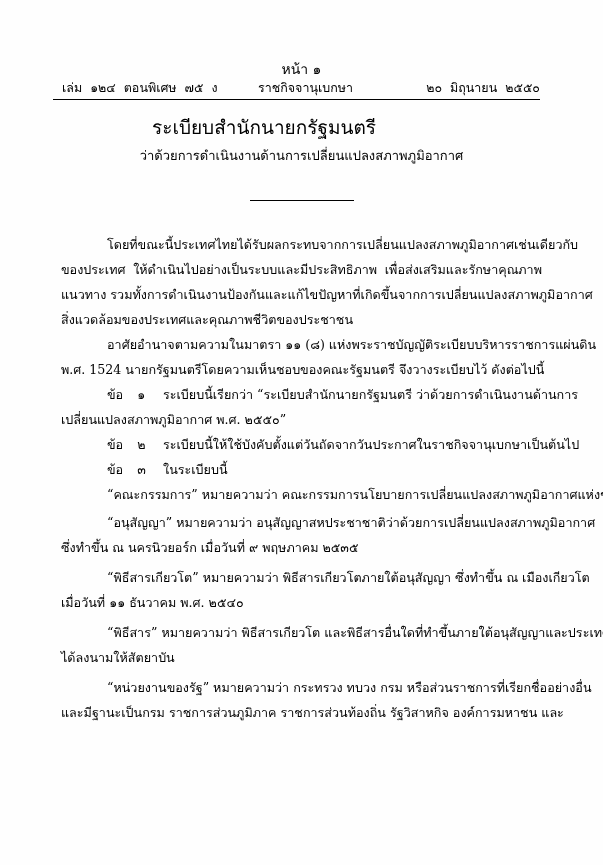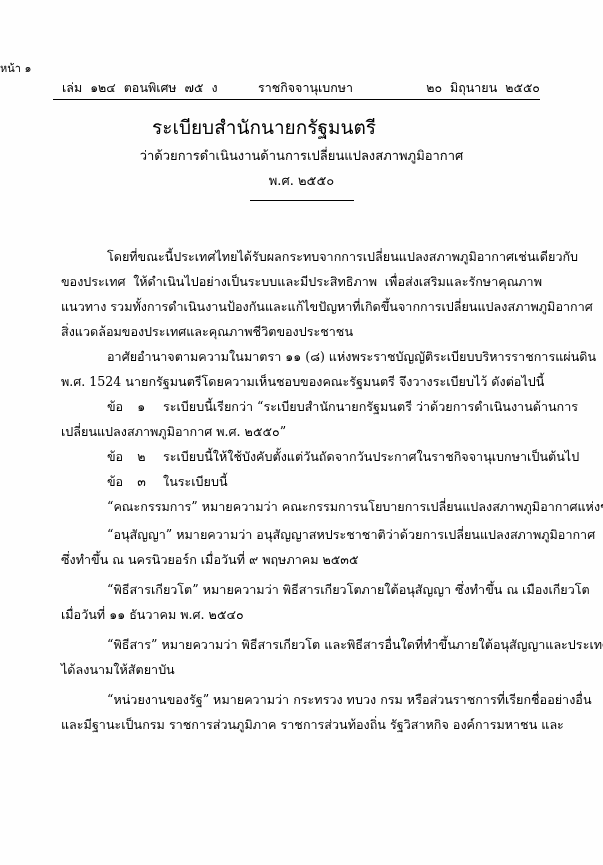--- a/index.html
+++ b/index.html
@@ -17,21 +17,22 @@
     }
     .page {
       position: absolute;
       left: 0; top: 0;
       width: 603px; height: 865px;
       background: #fefefe;
     }
     .abs { position: absolute; white-space: nowrap; }
     .page-num {
       left: 0; width: 603px; top: 61px;
-      font-size: 11px;
+      text-align: center;
+      font-size: 14px;
       line-height: 16px;
     }
     .hdr {
       top: 80px;
       font-size: 12.5px;
       line-height: 16px;
     }
     .hdr-left { left: 62px; word-spacing: 4px; }
     .hdr-center { left: 258px; }
     .hdr-right { right: 63px; word-spacing: 4px; }
@@ -60,21 +61,21 @@
     }
     .title-rule {
       left: 250px; top: 200px;
       width: 104px; height: 0;
       border-top: 1.3px solid #000;
     }
     .body {
       position: absolute;
       left: 61px;
       width: 481px;
-      top: 244px;
+      top: 232px;
       font-size: 12.6px;
       line-height: 25px;
     }
     .line {
       height: 25px;
       white-space: nowrap;
       overflow: visible;
     }
     .justify {
       text-align: justify;
@@ -94,21 +95,20 @@
 
   <div class="abs page-num">หน้า ๑</div>
 
   <div class="abs hdr hdr-left">เล่ม ๑๒๔ ตอนพิเศษ ๗๕ ง</div>
   <div class="abs hdr hdr-center">ราชกิจจานุเบกษา</div>
   <div class="abs hdr hdr-right">๒๐ มิถุนายน ๒๕๕๐</div>
   <div class="abs hdr-rule"></div>
 
   <div class="abs title">ระเบียบสำนักนายกรัฐมนตรี</div>
   <div class="abs subtitle">ว่าด้วยการดำเนินงานด้านการเปลี่ยนแปลงสภาพภูมิอากาศ</div>
-  <div class="abs year">พ.ศ. ๒๕๕๐</div>
   <div class="abs title-rule"></div>
 
   <div class="body">
 
     <div>
       <div class="line justify indent">โดยที่ขณะนี้ประเทศไทยได้รับผลกระทบจากการเปลี่ยนแปลงสภาพภูมิอากาศเช่นเดียวกับ</div>
       <div class="line justify">ของประเทศ ให้ดำเนินไปอย่างเป็นระบบและมีประสิทธิภาพ เพื่อส่งเสริมและรักษาคุณภาพ</div>
       <div class="line justify">แนวทาง รวมทั้งการดำเนินงานป้องกันและแก้ไขปัญหาที่เกิดขึ้นจากการเปลี่ยนแปลงสภาพภูมิอากาศ</div>
       <div class="line">สิ่งแวดล้อมของประเทศและคุณภาพชีวิตของประชาชน</div>
     </div>

